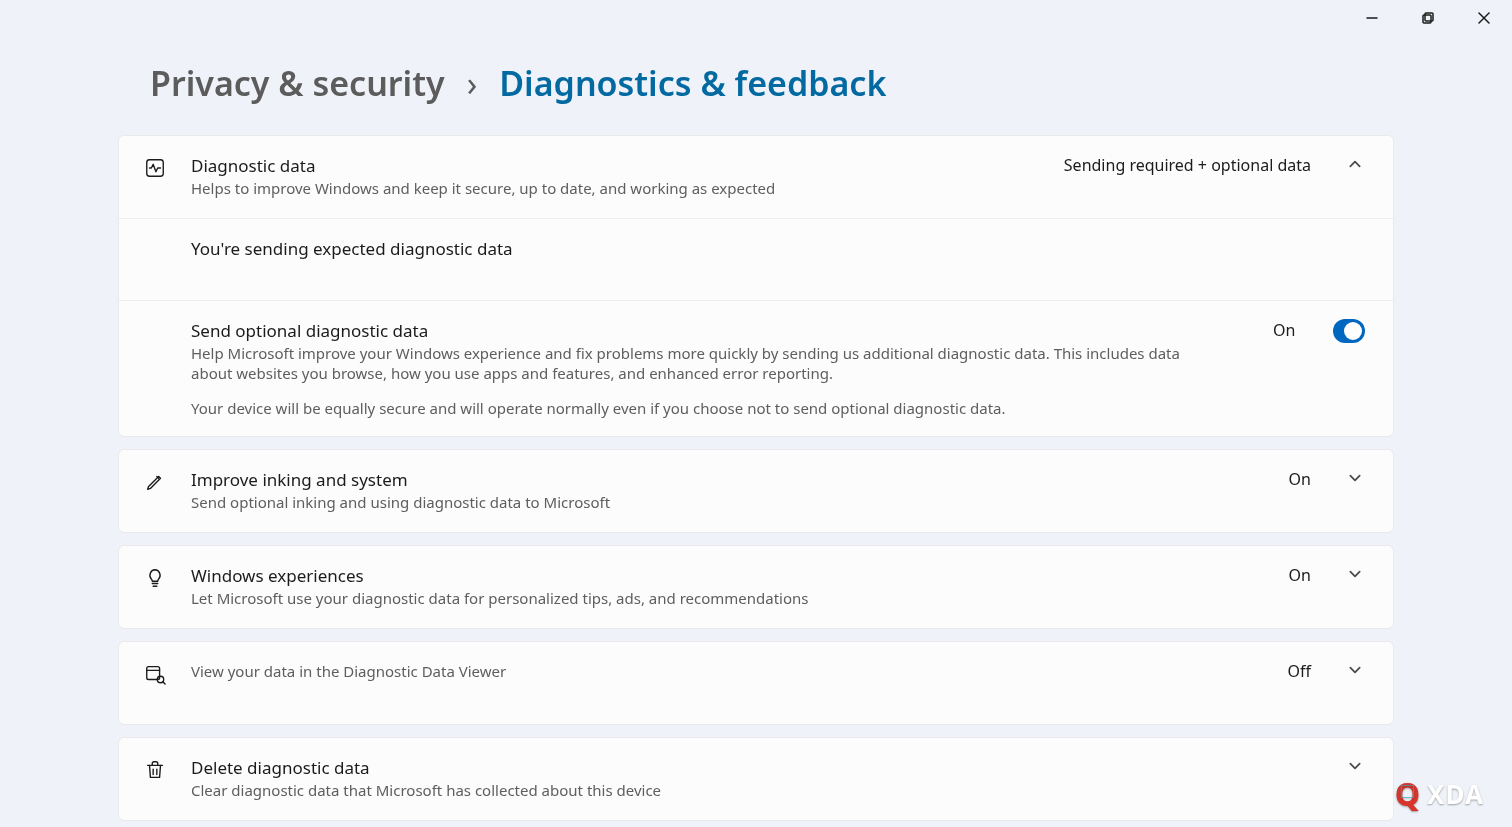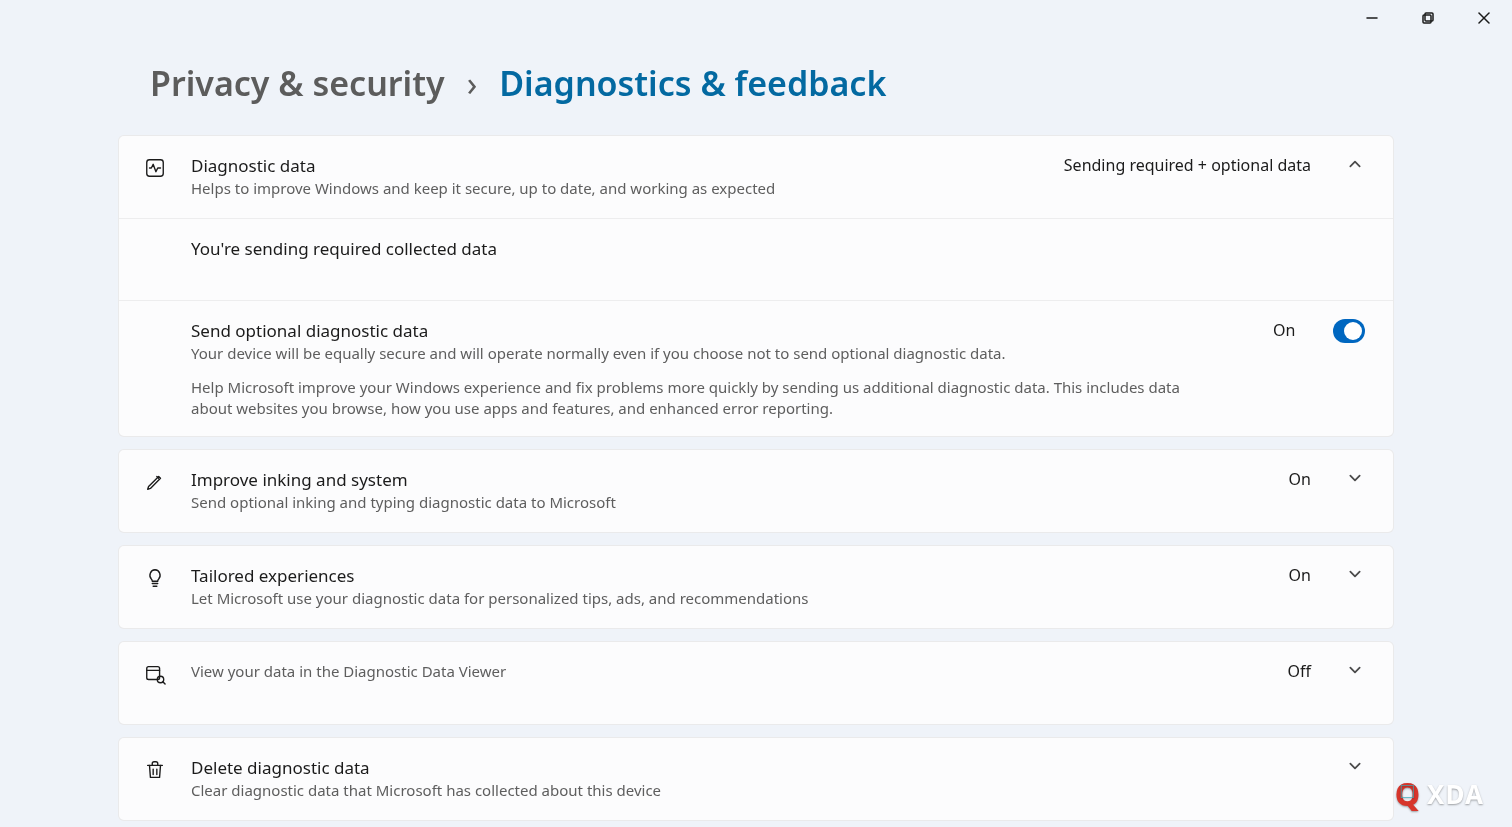--- a/index.html
+++ b/index.html
@@ -200,69 +200,69 @@
         <span class="chev">
           <svg width="14" height="14" viewBox="0 0 12 12">
               <path d="M2 8l4-4 4 4"></path>
             </svg>
         </span>
       </div>
 
       <div class="row sub">
         <span class="icon"></span>
         <div class="text">
-          <div class="title">You're sending required collected data</div>
+          <div class="title">You're sending expected diagnostic data</div>
         </div>
       </div>
 
       <div class="row sub">
         <span class="icon"></span>
         <div class="text">
           <div class="title">Send optional diagnostic data</div>
+          <div class="sub">Help Microsoft improve your Windows experience and fix problems more quickly by sending us additional diagnostic data. This includes data about websites you browse, how you use apps and features, and enhanced error reporting.</div>
           <div class="sub">Your device will be equally secure and will operate normally even if you choose not to send optional diagnostic data.</div>
-          <div class="sub">Help Microsoft improve your Windows experience and fix problems more quickly by sending us additional diagnostic data. This includes data about websites you browse, how you use apps and features, and enhanced error reporting.</div>
         </div>
         <div class="status">On</div>
         <span class="toggle"></span>
       </div>
 
     </div>
 
     <div class="card">
       <div class="row first">
         <span class="icon">
           <svg width="22" height="22" viewBox="0 0 24 24">
               <path d="M4 20l3-1 11-11-2-2L5 17l-1 3z"></path>
               <path d="M14 6l2 2"></path>
             </svg>
         </span>
         <div class="text">
           <div class="title">Improve inking and system</div>
-          <div class="sub">Send optional inking and typing diagnostic data to Microsoft</div>
+          <div class="sub">Send optional inking and using diagnostic data to Microsoft</div>
         </div>
         <div class="status">On</div>
         <span class="chev">
           <svg width="14" height="14" viewBox="0 0 12 12">
               <path d="M2 4l4 4 4-4"></path>
             </svg>
         </span>
       </div>
     </div>
 
     <div class="card">
       <div class="row first">
         <span class="icon">
           <svg width="22" height="22" viewBox="0 0 24 24">
               <path d="M9 18h6"></path>
               <path d="M10 21h4"></path>
               <path d="M12 3a6 6 0 0 0-4 10c.8.8 1 1.5 1 2.5h6c0-1 .2-1.7 1-2.5A6 6 0 0 0 12 3z"></path>
             </svg>
         </span>
         <div class="text">
-          <div class="title">Tailored experiences</div>
+          <div class="title">Windows experiences</div>
           <div class="sub">Let Microsoft use your diagnostic data for personalized tips, ads, and recommendations</div>
         </div>
         <div class="status">On</div>
         <span class="chev">
           <svg width="14" height="14" viewBox="0 0 12 12">
               <path d="M2 4l4 4 4-4"></path>
             </svg>
         </span>
       </div>
     </div>

